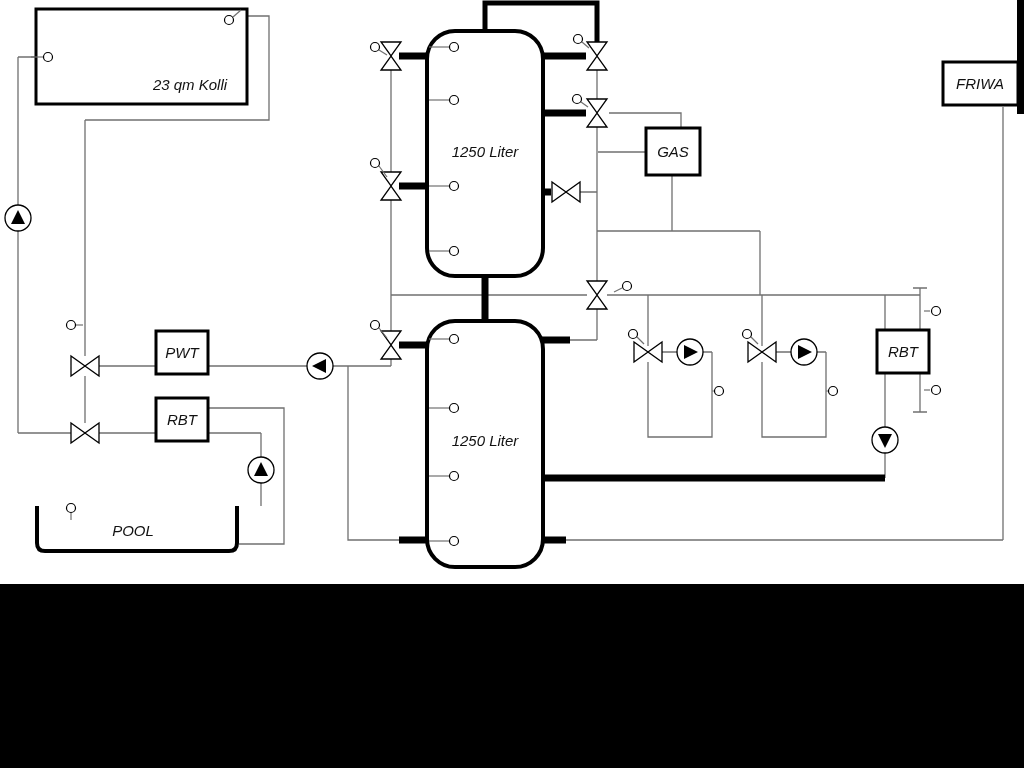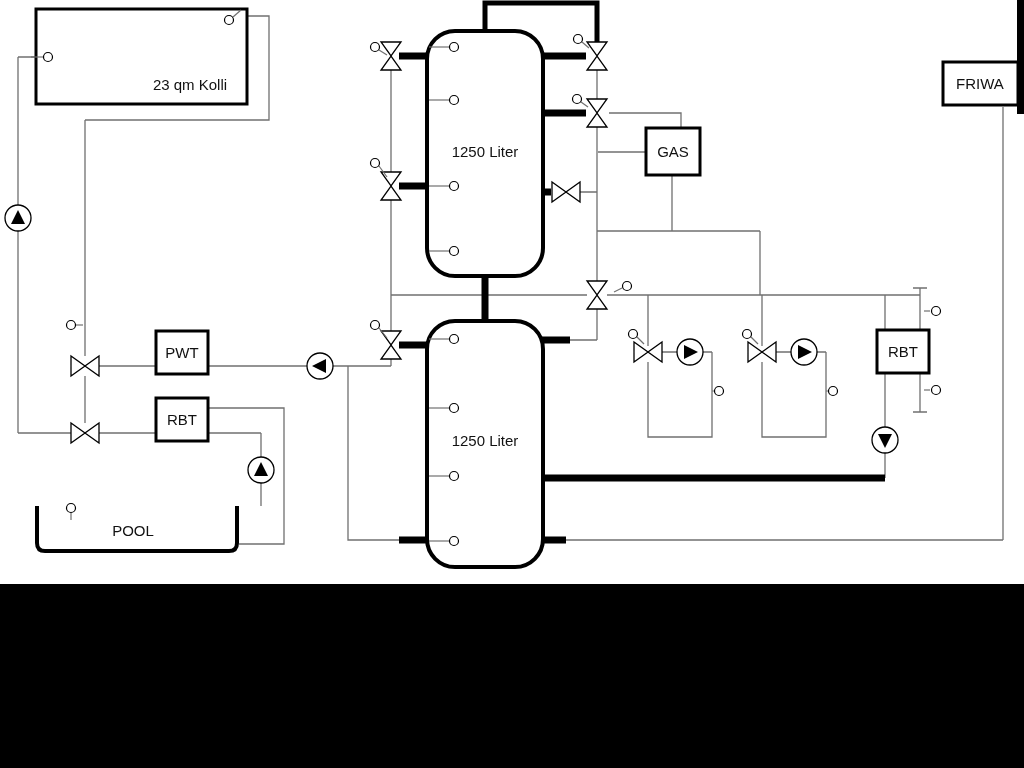--- a/index.html
+++ b/index.html
@@ -1,16 +1,16 @@
 <!DOCTYPE html>
 <html style="--background: #ffffff; --letterbox: #000000; --pipe-thick: #000000; --pipe-thin: #707070; --component-stroke: #000000;"><head>
 <meta charset="utf-8">
 <style>
   html,body{margin:0;padding:0;background:#000;}
-  .stage{position:relative;width:1024px;height:768px;background:#000;overflow:hidden;}
+  .stage{position:relative;width:1024px;height:768px;background:#000;overflow:hidden;font-style:italic;}
   svg{display:block;}
   .canvas{fill:var(--background,#ffffff);}
   .letterbox{fill:var(--letterbox,#000000);}
   .pipe-thin{stroke:var(--pipe-thin,#707070);stroke-width:1.3;fill:none;}
   .pipe-thick{stroke:var(--pipe-thick,#000000);stroke-width:7;fill:none;}
   .pipe-med{stroke:var(--pipe-thick,#000000);stroke-width:5;fill:none;}
   .box{fill:#ffffff;stroke:var(--component-stroke,#000000);stroke-width:3;}
   .tank{fill:#ffffff;stroke:var(--component-stroke,#000000);stroke-width:4;}
   .vessel{fill:none;stroke:var(--component-stroke,#000000);stroke-width:4;}
   .comp{fill:#ffffff;stroke:#000000;stroke-width:1.3;}

